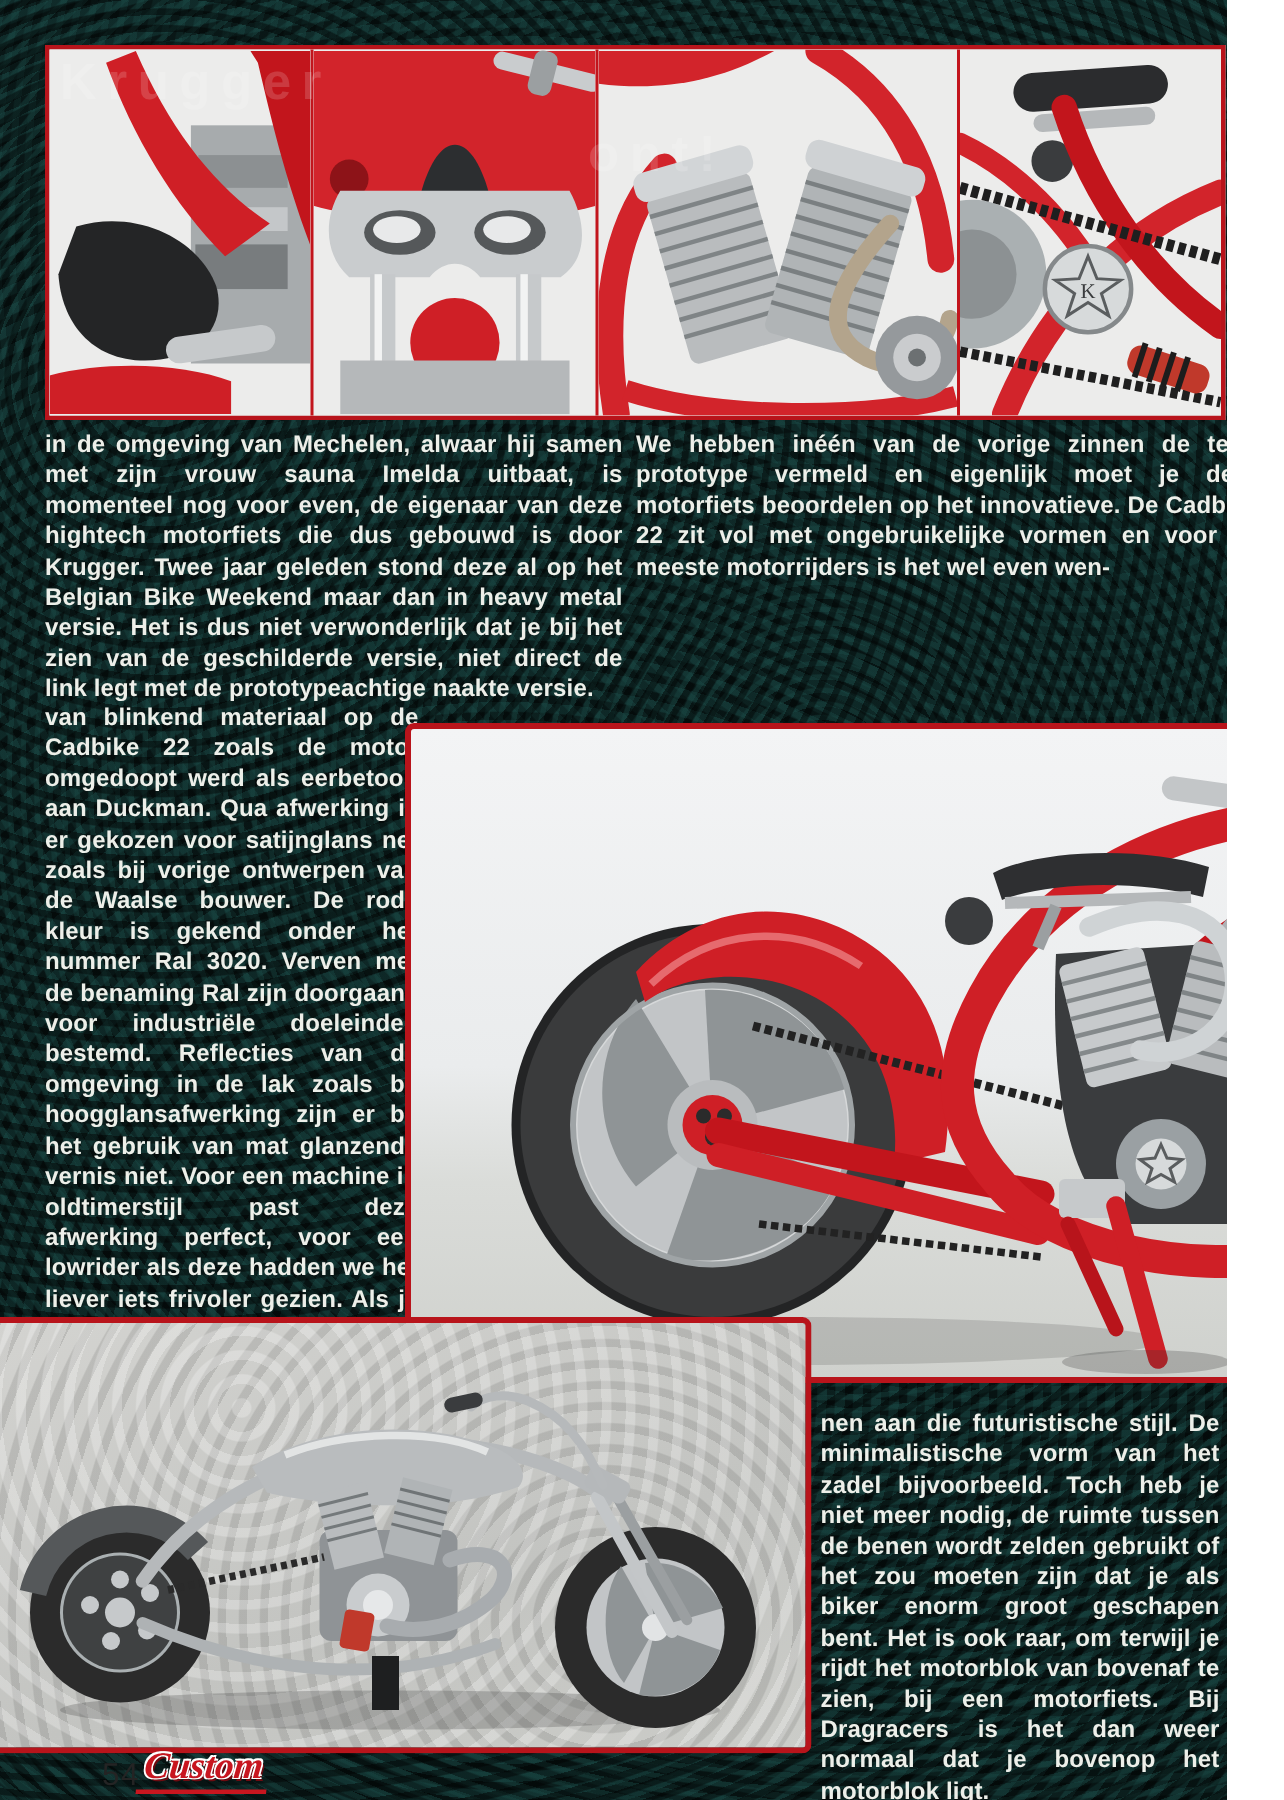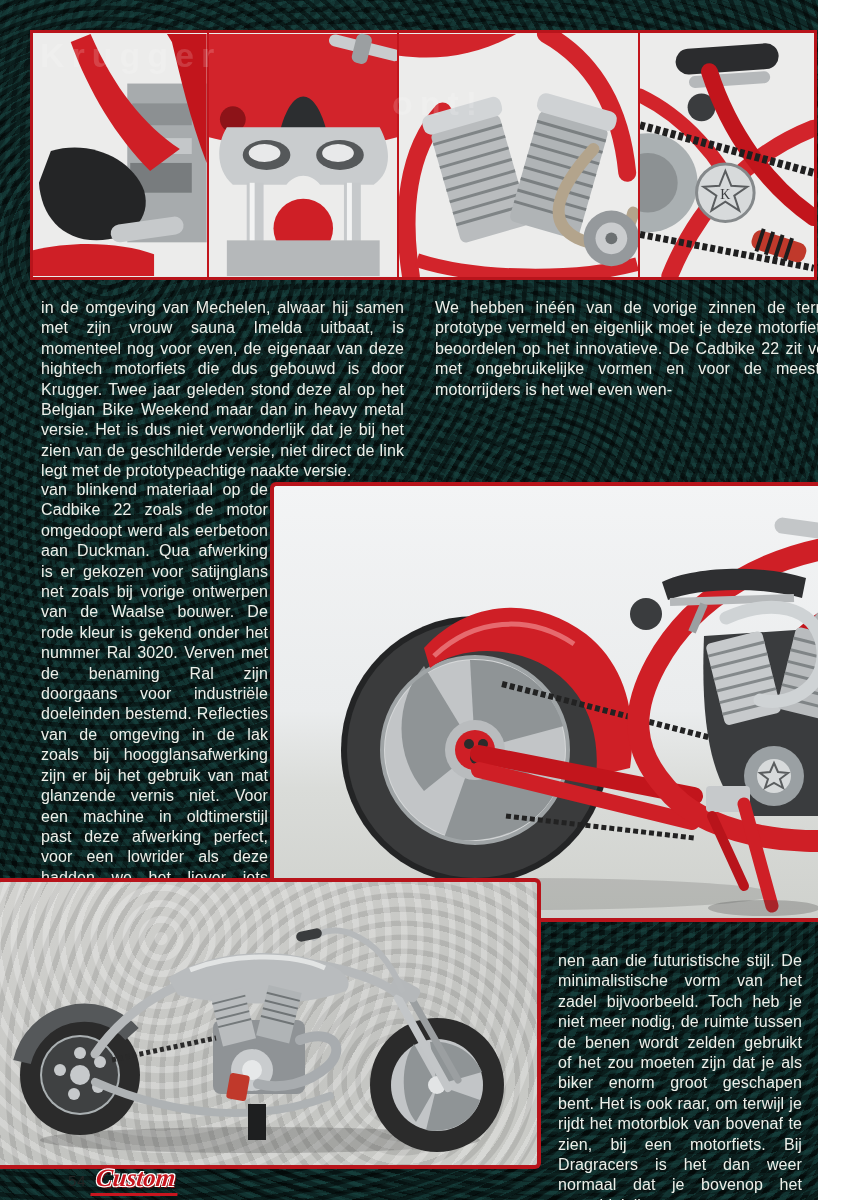--- a/index.html
+++ b/index.html
@@ -11,21 +11,21 @@
       repeating-radial-gradient(circle at 13% 21%, rgba(0,0,0,.45) 0 4px, transparent 5px 11px),
       repeating-radial-gradient(circle at 67% 43%, rgba(26,74,70,.42) 0 3px, transparent 4px 9px),
       repeating-radial-gradient(circle at 41% 77%, rgba(0,0,0,.38) 0 5px, rgba(19,56,54,.30) 6px 12px),
       repeating-radial-gradient(circle at 88% 12%, rgba(32,88,84,.34) 0 4px, transparent 5px 10px),
       linear-gradient(180deg,#0e2524,#0a1d1c);
   }
   .body-text{
     position:absolute;color:#edefe9;font-size:16px;line-height:20.4px;
     text-align:justify;letter-spacing:.1px;z-index:1;
   }
-  .body-text p{margin:11px;}
+  .body-text p{margin:0;font-weight:bold;}
   .body-text p + p{margin-top:20.4px;}
   .one-line{white-space:normal;text-align:justify;text-align-last:justify;}
   
   .photo-strip{
     position:absolute;left:30px;top:30px;width:787px;height:250px;
     border:3px solid #b8141b;box-sizing:border-box;display:flex;z-index:2;background:#ececeb;
   }
   .photo-cell{height:100%;position:relative;overflow:hidden;background:#ececeb;}
   .photo-cell + .photo-cell{border-left:2px solid #c2151c;}
   .photo-cell svg{display:block;width:100%;height:100%;}
@@ -44,21 +44,21 @@
     border:4px solid #b8141b;border-left:none;z-index:3;
     background:
       repeating-radial-gradient(circle at 30% 20%, rgba(255,255,255,.25) 0 6px, transparent 7px 16px),
       repeating-radial-gradient(circle at 75% 70%, rgba(90,90,88,.18) 0 5px, transparent 6px 14px),
       linear-gradient(160deg,#d3d3d0,#c3c4c1 60%,#cbccc8);
     border-radius:0 6px 6px 0;overflow:hidden;
   }
   .photo-main svg,.photo-bottom svg{display:block;width:100%;height:100%;}
   .footer-pagenum{
     position:absolute;left:68px;top:1172px;z-index:4;
-    font-size:15px;font-weight:normal;color:#242424;letter-spacing:1px;
+    font-size:21px;font-weight:normal;color:#242424;letter-spacing:1px;
   }
   .footer-logo{
     position:absolute;left:92px;top:1164px;z-index:4;
     font-family:"Liberation Serif",serif;font-style:italic;font-weight:bold;
     font-size:25px;color:#c8161f;letter-spacing:0px;transform:skewX(-6deg);
     text-shadow:-1px -1px 0 #fff,1px -1px 0 #fff,-1px 1px 0 #fff,1px 1px 0 #fff,2px 2px 0 #6e0b10;
     border-bottom:3px solid #c8161f;padding:0 4px 1px 4px;
   }
 </style>
 </head>

